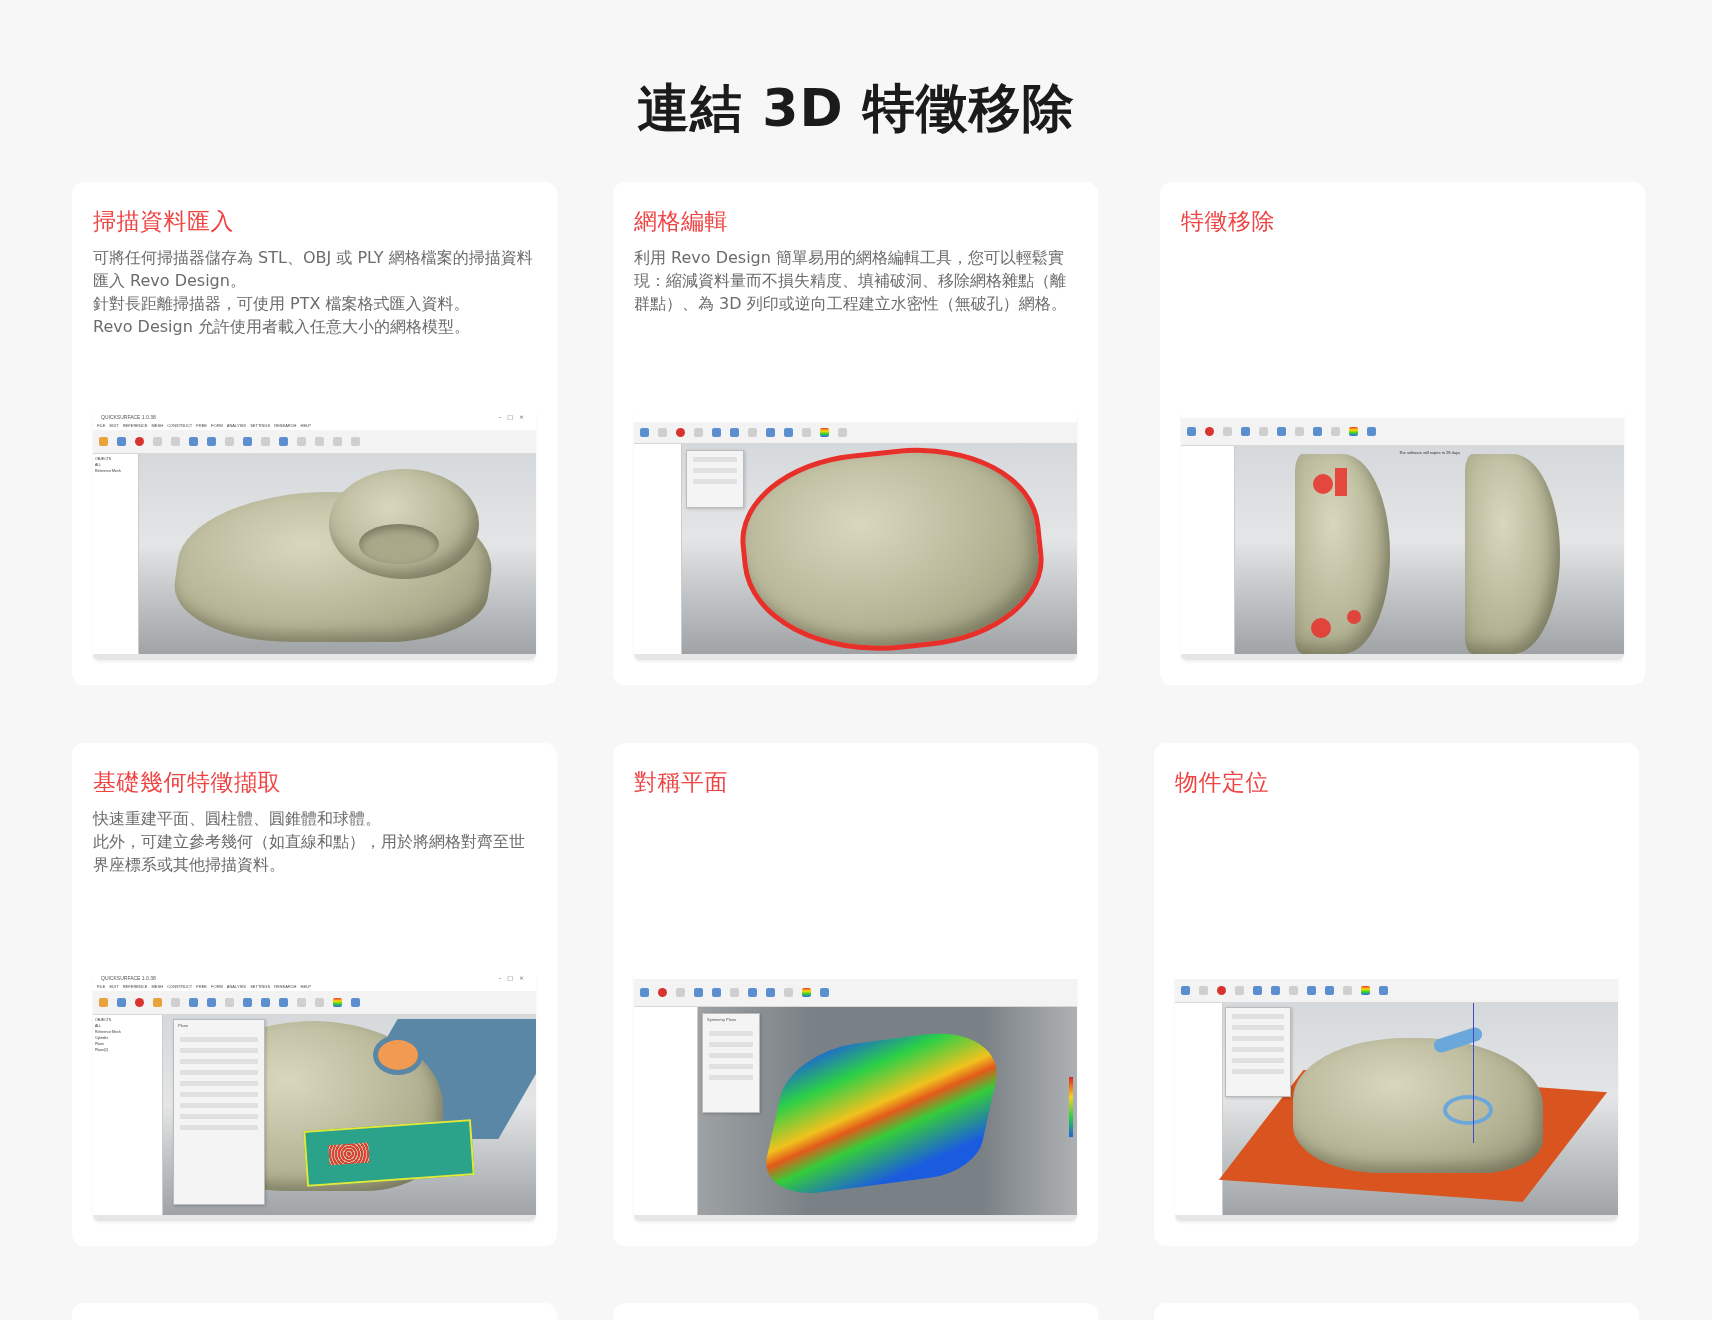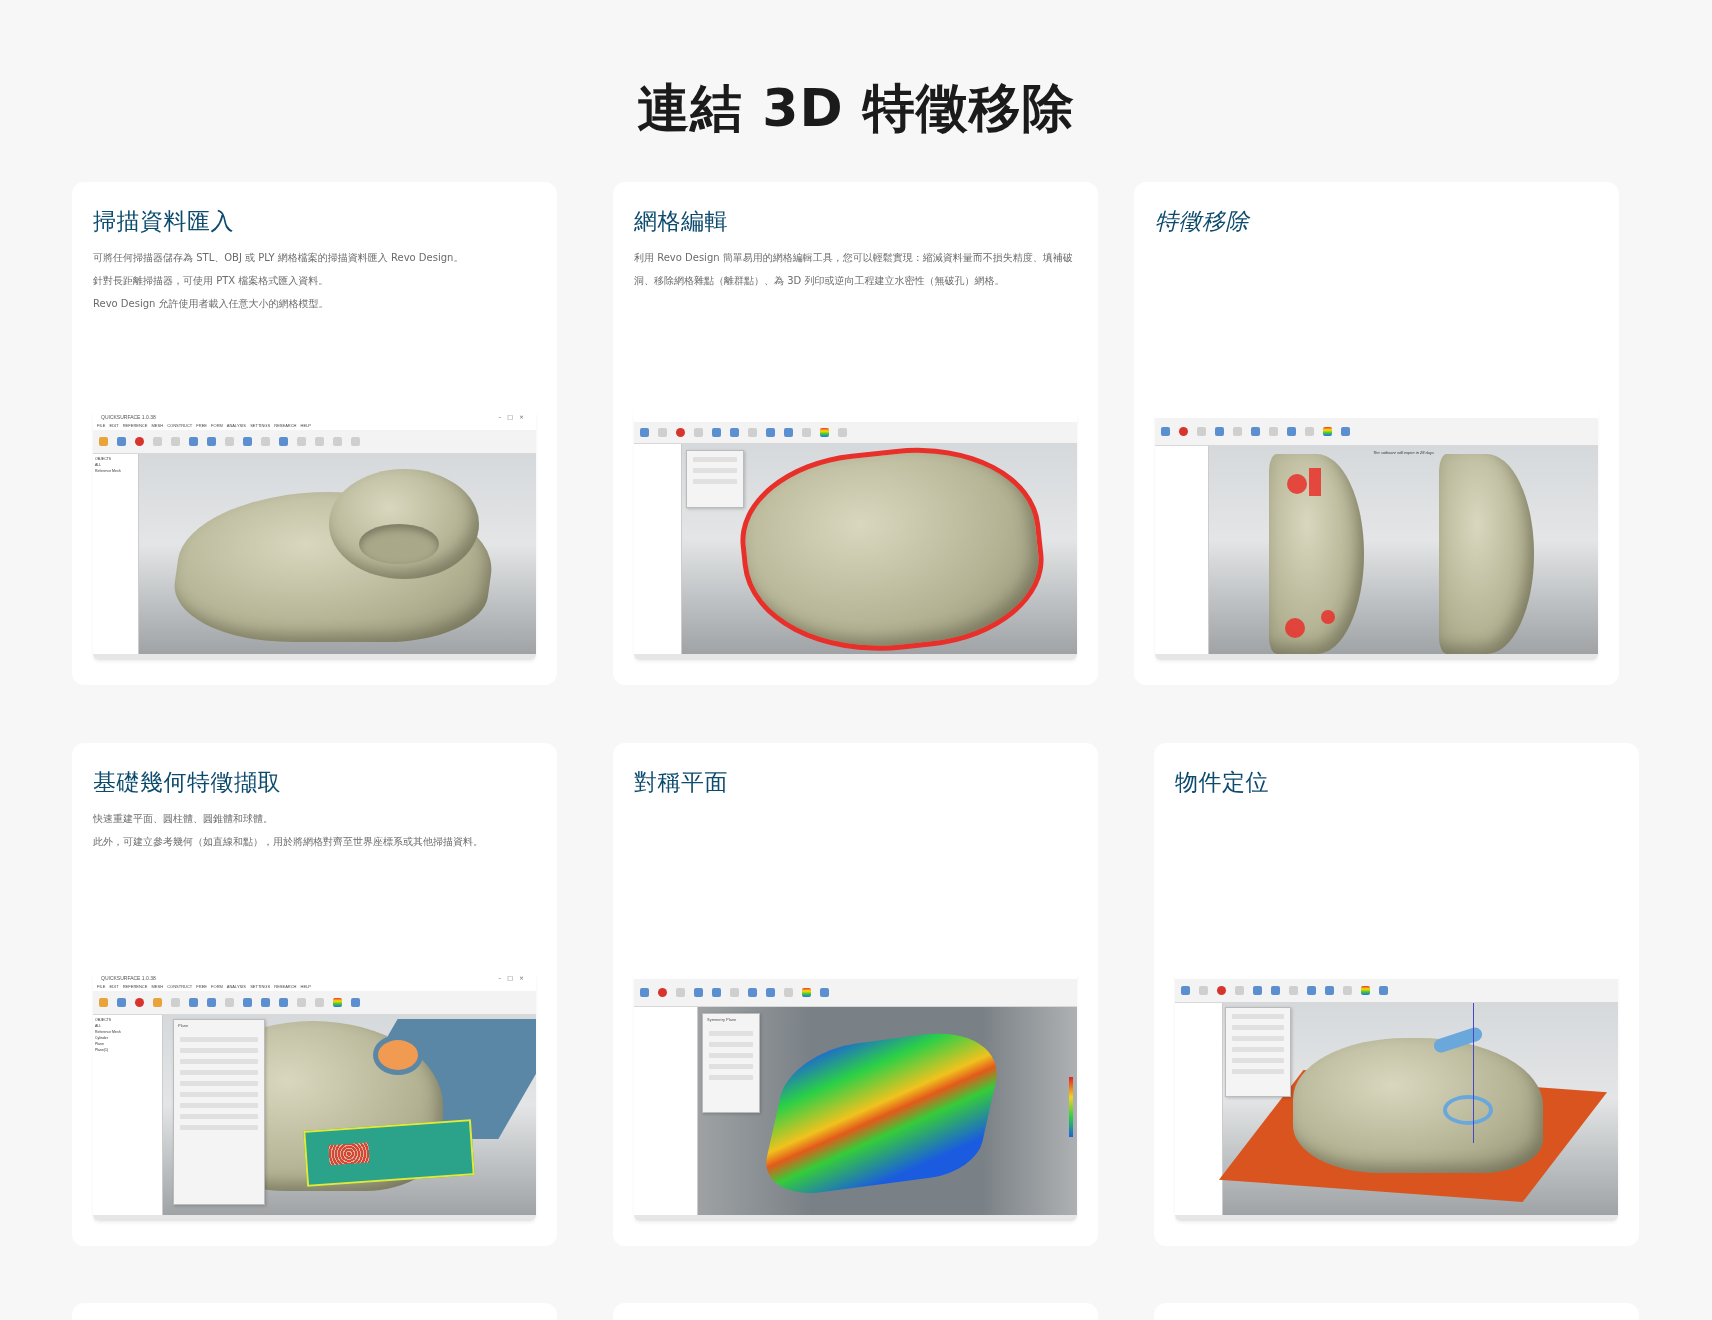--- a/index.html
+++ b/index.html
@@ -16,25 +16,25 @@
     font-size: 52px; font-weight: 700; letter-spacing: 1px;
     color: #1b1b1b;
   }
   .card {
     position: absolute; width: 485px; height: 503px;
     background: #ffffff; border-radius: 12px;
   }
   .card.cut { height: 40px; }
   .card-title {
     position: absolute; left: 21px; top: 24px;
-    font-size: 23px; font-weight: 400; color: #0c4a6e; letter-spacing: 0.5px;
+    font-size: 23px; font-weight: 400; color: #ef4444; letter-spacing: 0.5px;
   }
   .card-desc {
     position: absolute; left: 21px; top: 64px; width: 445px;
-    font-size: 10px; line-height: 23px; color: #6b6b6b;
+    font-size: 16px; line-height: 23px; color: #6b6b6b;
     white-space: pre-line;
   }
   .shot {
     position: absolute; left: 21px; top: 230px; width: 443px; height: 248px;
     background: #fff; border-radius: 0 0 6px 6px; overflow: hidden;
     box-shadow: 0 2px 3px rgba(0,0,0,0.06);
   }
   .win-title {
     position: absolute; left: 0; right: 0; top: 0; height: 10px;
     font-size: 5px; color: #555; padding-left: 8px; line-height: 10px;
@@ -147,21 +147,21 @@
     </div>
     <div class="dialog" style="left:52px; top:38px; width:58px; height:58px;">
       <div class="ln"></div>
         <div class="ln"></div>
         <div class="ln"></div>
     </div>
     <div class="statusbar"></div>
   </div>
 </div>
 
-<div class="card" style="left:1134px; top:182px;font-style:italic;">
+<div class="card" style="left:1160px; top:182px;">
   <div class="card-title">特徵移除</div>
   <div class="shot">
     <div class="ribbon" style="top:6px; height:28px;">
       <span class="rb b"></span>
         <span class="rb r"></span>
         <span class="rb g"></span>
       <span class="rb b"></span>
         <span class="rb g"></span>
         <span class="rb b"></span>
       <span class="rb g"></span>

